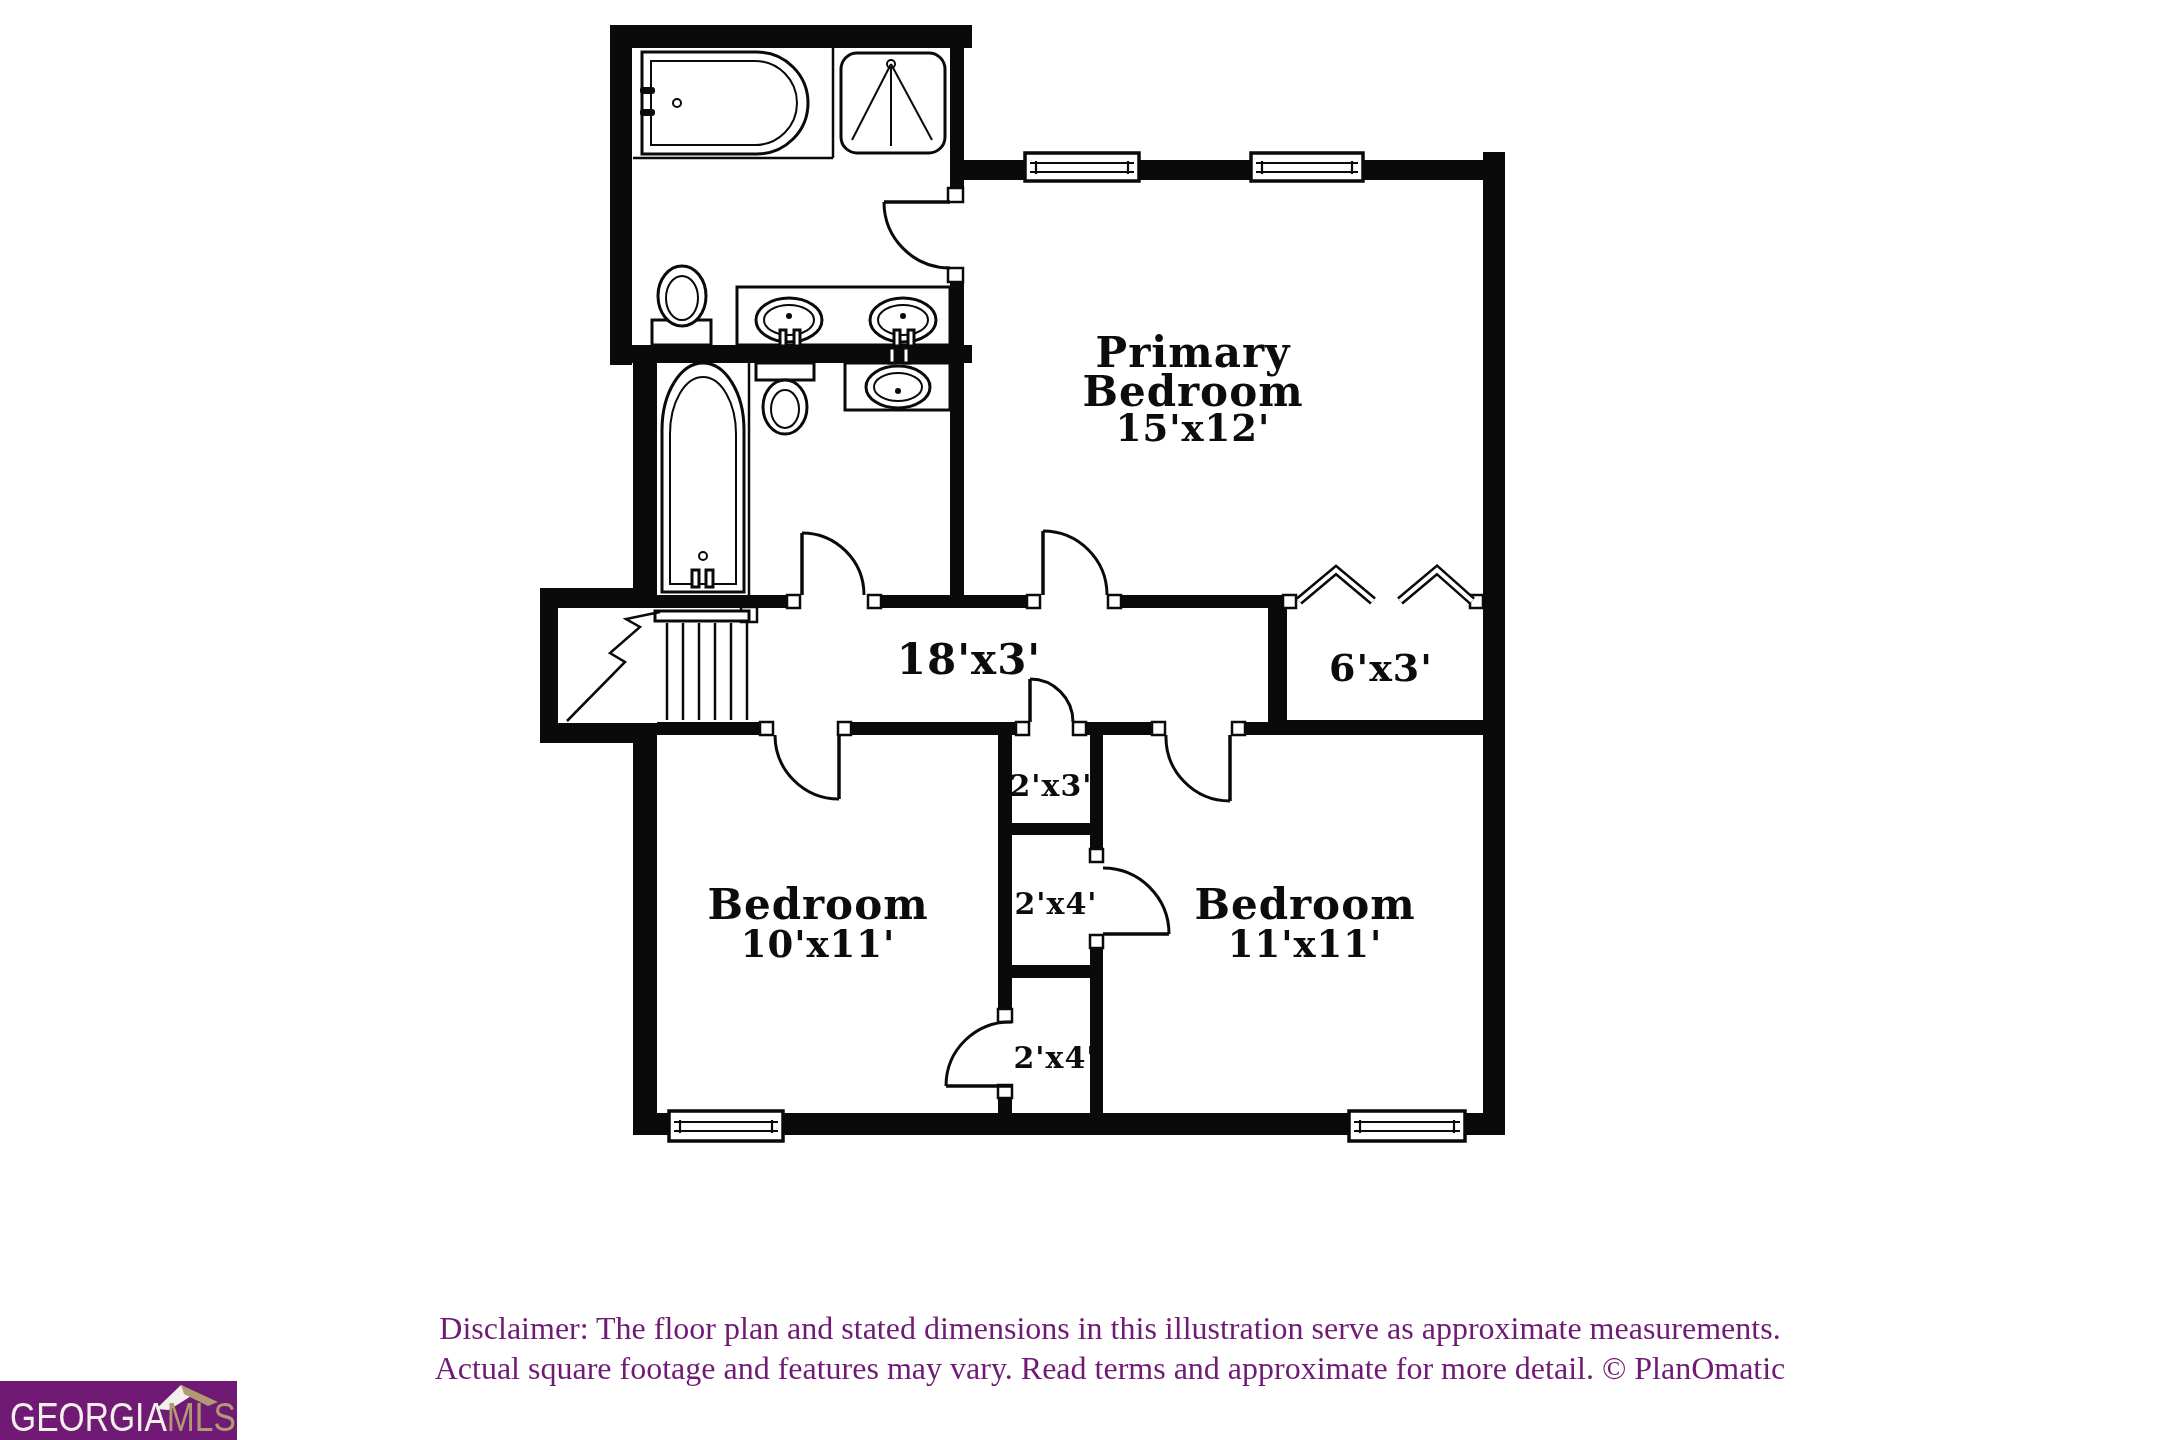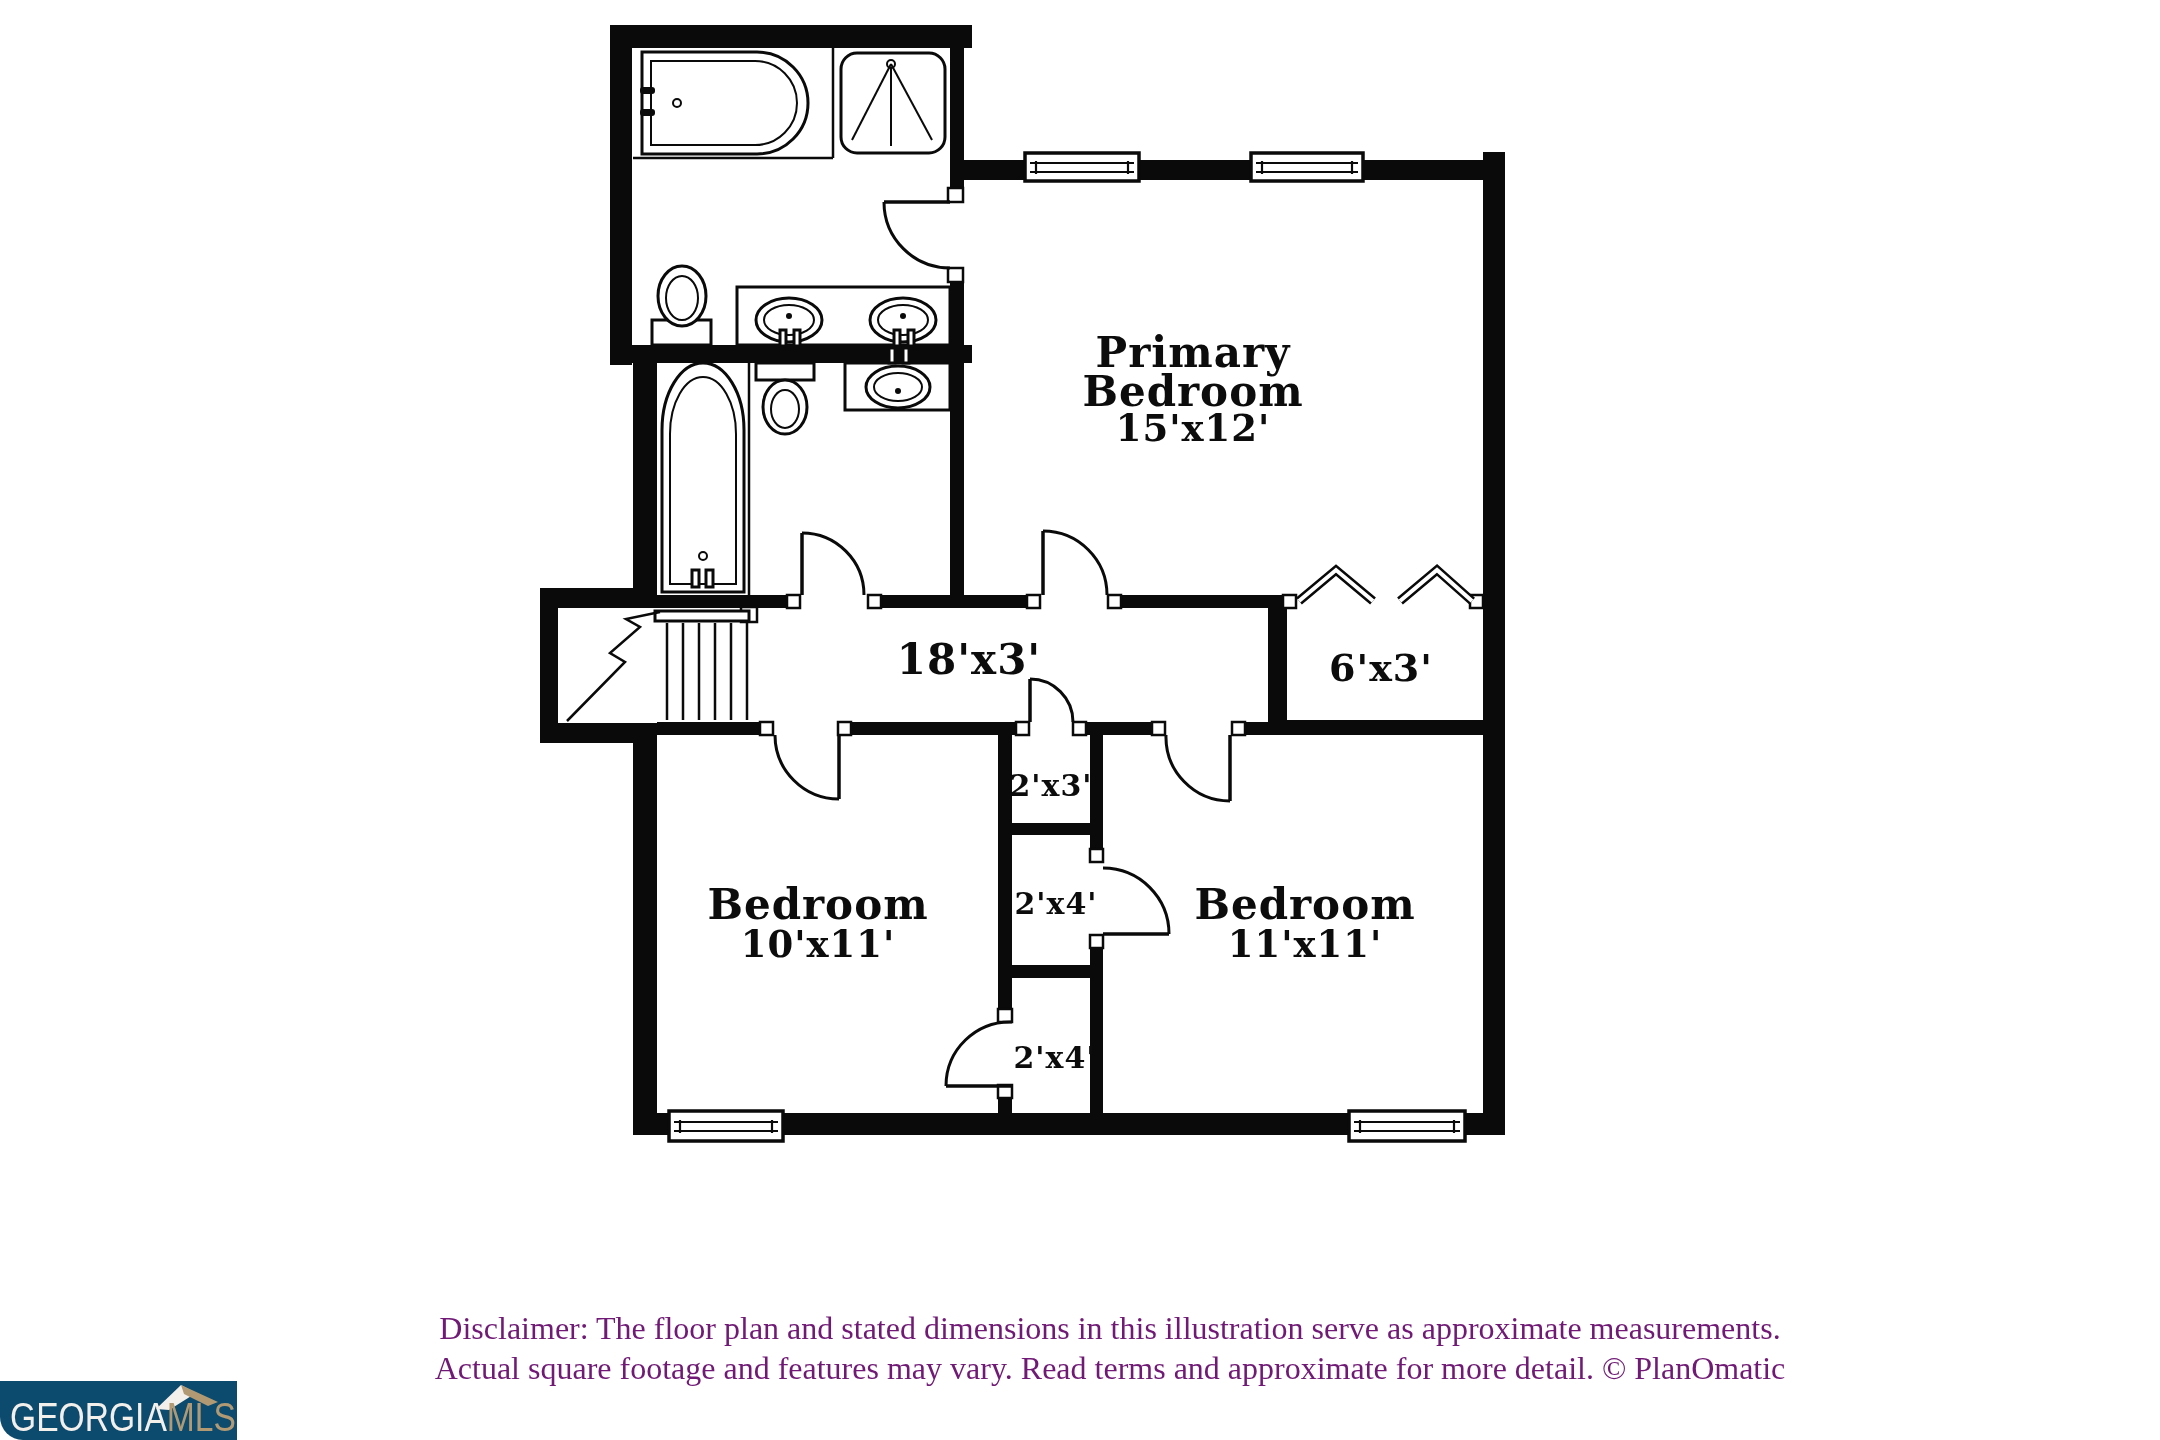--- a/index.html
+++ b/index.html
@@ -1,36 +1,36 @@
 <!DOCTYPE html>
 <html><head>
 <meta charset="utf-8">
 <style>
   html,body{margin:0;padding:0;background:#fff;}
   .canvas{position:relative;width:2160px;height:1440px;background:#ffffff;overflow:hidden;
-          font-family:"DejaVu Serif",serif;border-radius:23px;}
+          font-family:"DejaVu Serif",serif;}
   svg{position:absolute;left:0;top:0;}
   .wall{fill:#0a0a0a;stroke:none;}
   .jamb{fill:#ffffff;stroke:#0a0a0a;stroke-width:2.5;}
   .fix{fill:#ffffff;stroke:#0a0a0a;stroke-width:3;}
   .fix2{fill:none;stroke:#0a0a0a;stroke-width:2;}
   .solid{fill:#0a0a0a;stroke:none;}
   .door{fill:none;stroke:#0a0a0a;stroke-width:3;}
   .leaf{stroke:#0a0a0a;stroke-width:3.5;}
   .thin{stroke:#0a0a0a;stroke-width:2.5;fill:none;}
   .winO{fill:#ffffff;stroke:#0a0a0a;stroke-width:3.5;}
   .winL{stroke:#0a0a0a;stroke-width:2.2;}
   .chevO{fill:none;stroke:#0a0a0a;stroke-width:9;}
   .chevI{fill:none;stroke:#ffffff;stroke-width:4;}
   text.room{font-family:"DejaVu Serif",serif;font-weight:700;fill:#0c0c0c;
             text-anchor:middle;letter-spacing:1px;}
   .t42{font-size:42px;} .t37{font-size:37px;} .t38{font-size:38px;} .t30{font-size:30px;}
   .disclaimer{position:absolute;left:60px;right:0;top:1308px;text-align:center;
               font-family:"Liberation Serif",serif;font-size:32px;line-height:40px;color:#701a75;}
-  .mls-logo{position:absolute;left:0;top:1381px;width:237px;height:59px;background:#0c4a6e;overflow:hidden;}
+  .mls-logo{position:absolute;left:0;top:1381px;width:237px;height:59px;background:#701a75;overflow:hidden;}
   .logo-text{position:absolute;left:10px;bottom:3px;font-family:"Liberation Sans",sans-serif;
              font-size:40px;line-height:1;white-space:nowrap;transform:scaleX(0.84);
              transform-origin:left bottom;letter-spacing:0px;font-weight:400;}
   .logo-georgia{color:#f3f0ec;} .logo-mls{color:#b19a73;}
   .roof{position:absolute;left:148px;top:1px;}
 </style>
 </head>
 <body>
 
 <div class="canvas">

